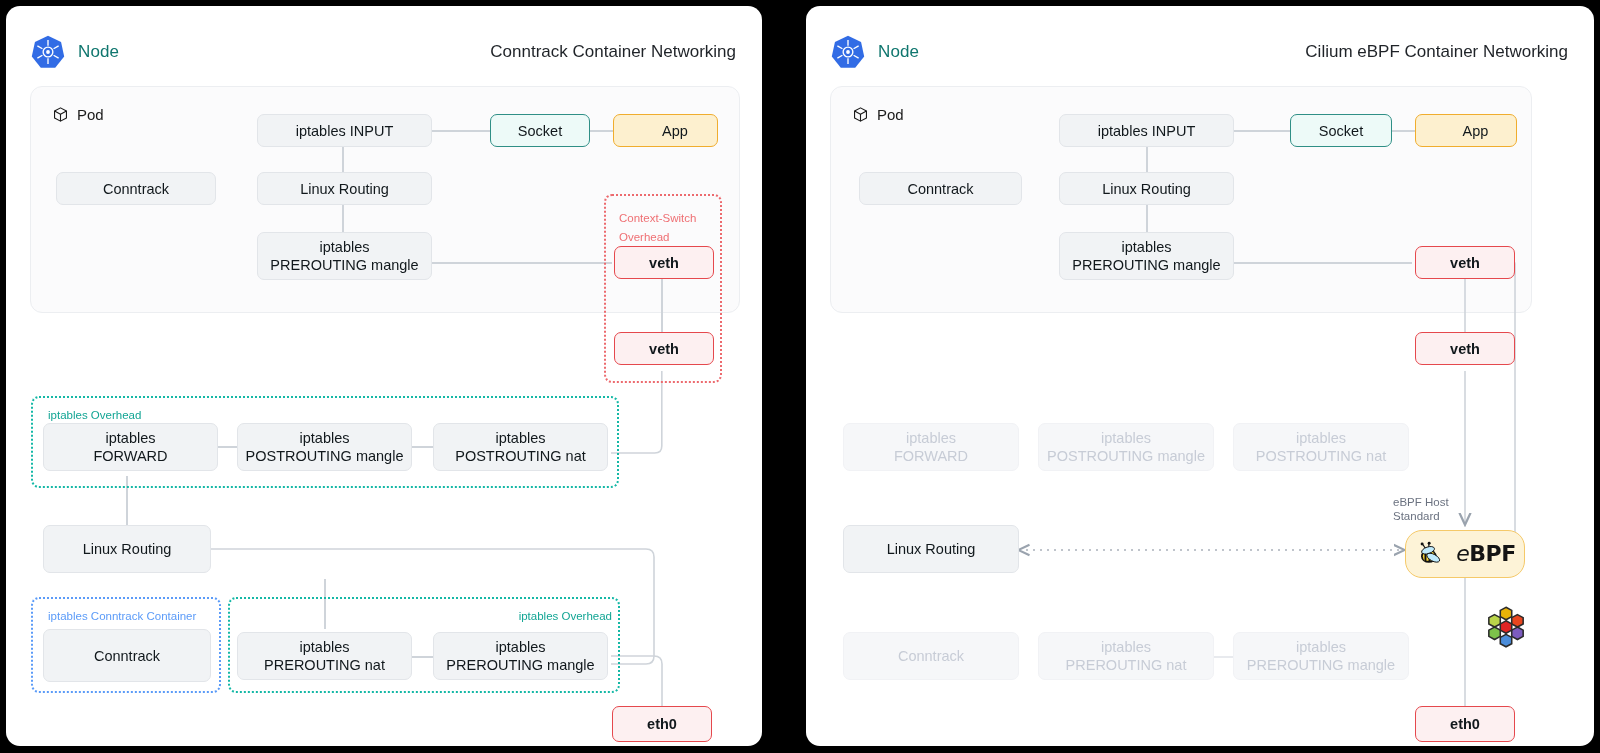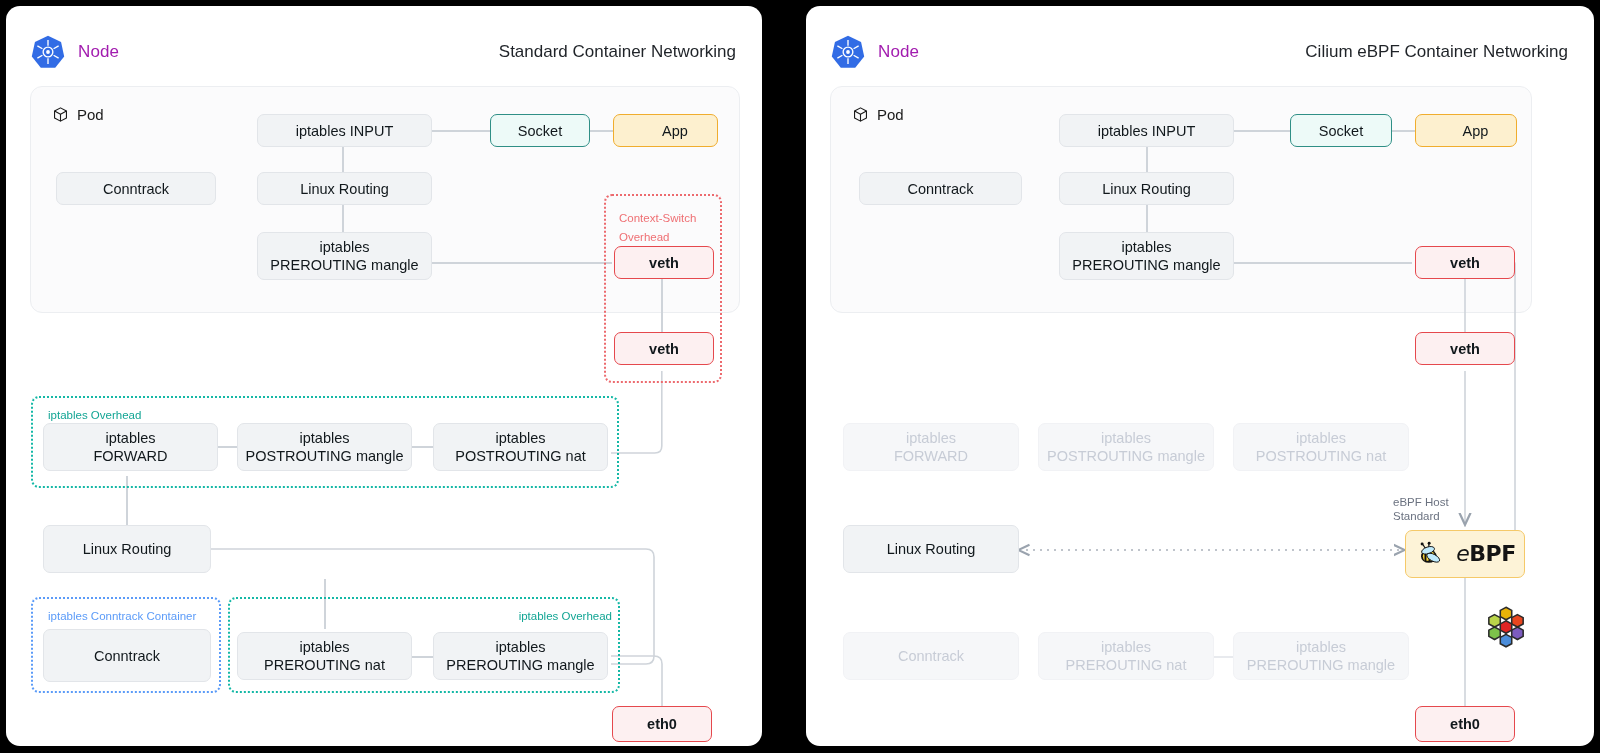--- a/index.html
+++ b/index.html
@@ -6,21 +6,21 @@
   body{width:1600px;height:753px;overflow:hidden;font-family:"Liberation Sans",sans-serif;}
   .stage{position:relative;width:1600px;height:753px;background:#000;}
 
   .panel{position:absolute;top:6px;height:740px;background:#fff;border-radius:14px;overflow:hidden;}
   #panel-left{left:6px;width:756px;}
   #panel-right{left:806px;width:788px;}
 
   .panel-head{position:absolute;left:0;top:0;width:100%;height:88px;}
   .node-badge{position:absolute;display:flex;align-items:center;gap:12px;}
   .k8s-logo{width:36px;height:36px;display:block;}
-  .node-label{font-size:17px;color:#a21caf;letter-spacing:.1px;}
+  .node-label{font-size:17px;color:#0f766e;letter-spacing:.1px;}
   .panel-title{position:absolute;font-size:17px;color:#1f2328;white-space:nowrap;}
 
   .pod{position:absolute;background:#fbfbfc;border:1px solid #eceef1;border-radius:12px;}
   .pod-tag{position:absolute;display:flex;align-items:center;gap:8px;font-size:15px;color:#1a1a1a;justify-content:flex-end;}
   .pod-icon{width:17px;height:17px;display:block;}
 
   .box{position:absolute;box-sizing:border-box;display:flex;align-items:center;justify-content:center;
        text-align:center;border-radius:7px;font-size:14.5px;line-height:18px;color:#11181c;
        background:#f1f3f5;border:1px solid #e2e5e9;padding:2px 6px;}
   .box.teal{background:#edfaf8;border:1.4px solid #2f8f86;}
@@ -62,21 +62,21 @@
         <svg class="k8s-logo" viewBox="0 0 40 40">
           <polygon points="20,2 34.5,9 38,25 28,37.5 12,37.5 2,25 5.5,9" fill="#326ce5"></polygon>
           <g fill="none" stroke="#fff" stroke-width="1.5">
             <circle cx="20" cy="20" r="5.4"></circle>
             <path d="M20 6.6v6.4M20 27v6.4M8.2 13.2l5.6 3.2M26.2 23.6l5.6 3.2M8.2 26.8l5.6-3.2M26.2 16.4l5.6-3.2"></path>
           </g>
           <circle cx="20" cy="20" r="2.1" fill="#fff"></circle>
         </svg>
         <span class="node-label">Node</span>
       </div>
-      <div class="panel-title" style="right:26px;top:36px;">Standard Container Networking</div>
+      <div class="panel-title" style="right:26px;top:36px;">Conntrack Container Networking</div>
     </div>
 
     <div class="pod" style="left:24px;top:80px;width:708px;height:225px;"></div>
     <div class="pod-tag" style="left:46px;top:100px;">
       <svg class="pod-icon" viewBox="0 0 20 20">
         <path d="M10 2.2 17 6v8l-7 3.8L3 14V6z" fill="none" stroke="#1a1a1a" stroke-width="1.3" stroke-linejoin="round"></path>
         <path d="M3 6l7 3.8L17 6M10 9.8v8" fill="none" stroke="#1a1a1a" stroke-width="1.3" stroke-linejoin="round"></path>
       </svg>
       <span>Pod</span>
     </div>
@@ -211,21 +211,21 @@
 FORWARD</div>
     <div class="box ghost" style="left:232px;top:417px;width:176px;height:48px;white-space:pre-line;">iptables
 POSTROUTING mangle</div>
     <div class="box ghost" style="left:427px;top:417px;width:176px;height:48px;white-space:pre-line;">iptables
 POSTROUTING nat</div>
 
     <div class="box" style="left:37px;top:519px;width:176px;height:48px;">Linux Routing</div>
 
     <div class="note" style="left:587px;top:489px;">eBPF Host
 Standard</div>
-    <div class="box ebpf" style="left:599px;top:524px;width:120px;height:48px;">
+    <div class="box ebpf" style="left:599px;top:524px;width:120px;height:48px;border-radius:17px;">
       <svg class="bee" viewBox="0 0 46 34">
         <path d="M12 4 C14 8 16 10 18 11" stroke="#111" stroke-width="1.6" fill="none"></path>
         <path d="M20 3 C20 7 20 9 21 11" stroke="#111" stroke-width="1.6" fill="none"></path>
         <circle cx="11" cy="3.5" r="2" fill="#111"></circle>
           <circle cx="20.5" cy="2.5" r="2" fill="#111"></circle>
         <ellipse cx="20" cy="20" rx="10.5" ry="9" fill="#111"></ellipse>
         <path d="M14.5 14 a10 9 0 0 0 0 12 l11 0 a10 9 0 0 0 0 -12 z" fill="#f7d23a"></path>
         <path d="M15.5 13.5 l0 13 M21 13.2 l0 13.6" stroke="#111" stroke-width="2.6"></path>
         <ellipse cx="19" cy="12" rx="9" ry="4.5" fill="#bfeafc" stroke="#111" stroke-width="1.2" transform="rotate(-18 19 12)"></ellipse>
         <ellipse cx="26" cy="22" rx="9.5" ry="4.6" fill="#bfeafc" stroke="#111" stroke-width="1.2" transform="rotate(28 26 22)"></ellipse>

